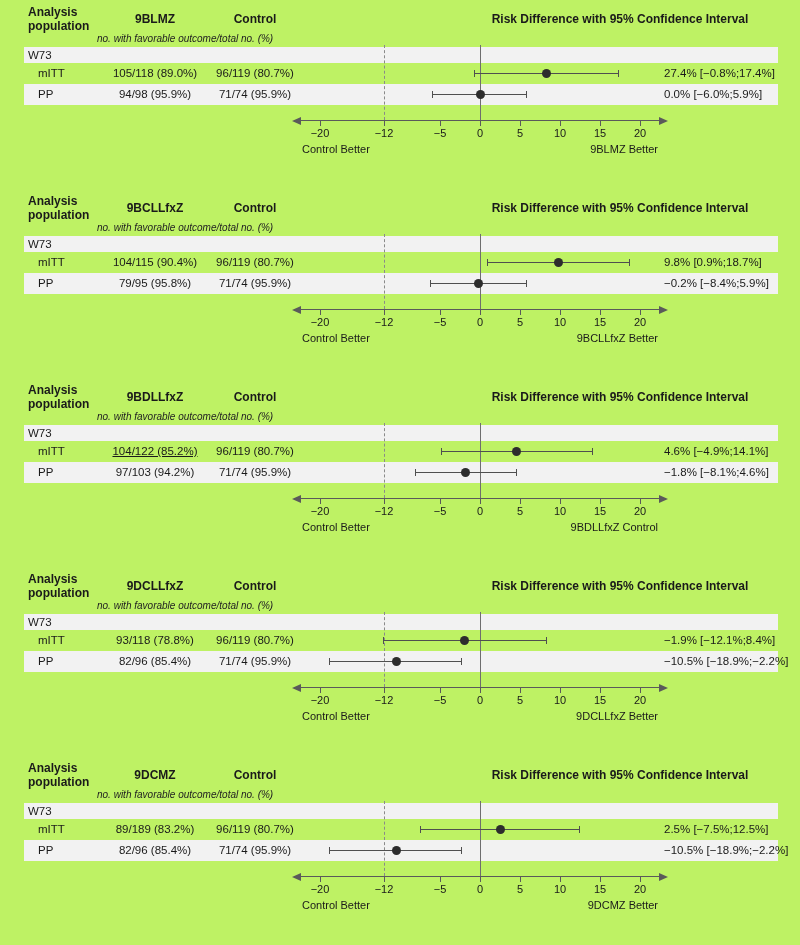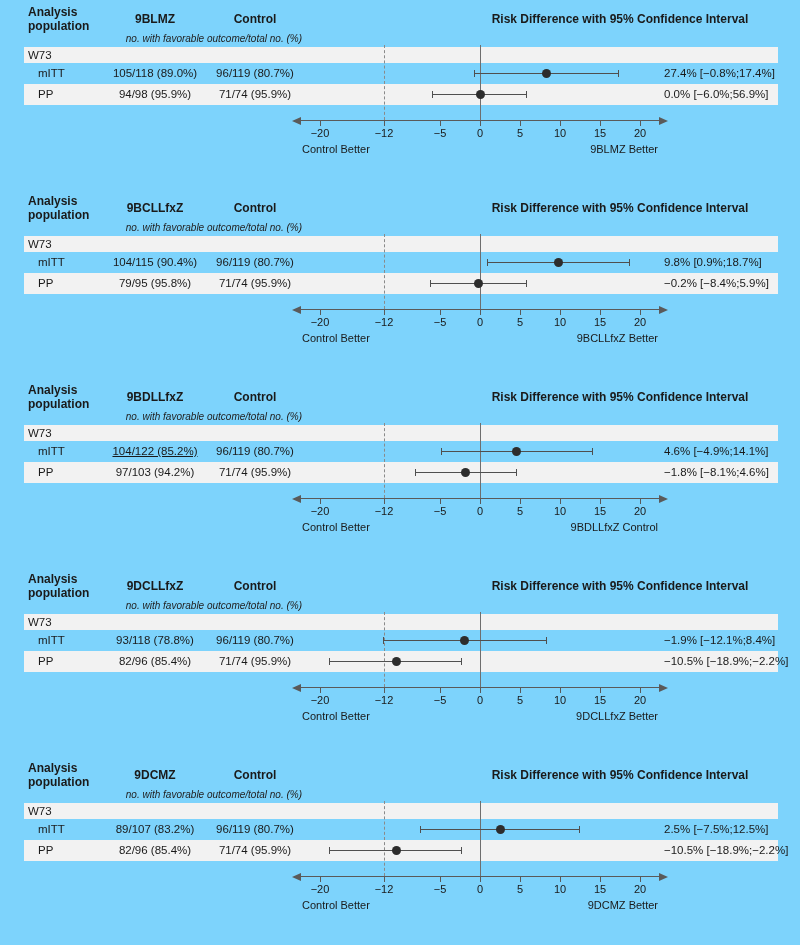--- a/index.html
+++ b/index.html
@@ -1,24 +1,24 @@
 <!DOCTYPE html>
 <html><head>
 <meta charset="utf-8">
 <style>
   html,body{margin:0;padding:0;background:#ffffff;}
   body{font-family:"Liberation Sans",sans-serif;color:#1a1a1a;}
-  #figure{position:relative;width:800px;height:945px;background:#7dd3fc;overflow:hidden;}
+  #figure{position:relative;width:800px;height:945px;background:#bef264;overflow:hidden;}
   .panel{position:absolute;left:0;width:800px;height:189px;}
   .panel *{position:absolute;box-sizing:border-box;}
   .hdr-pop{left:28px;top:5px;width:86px;font-weight:bold;font-size:12px;line-height:14px;}
   .hdr-arm{left:103px;top:12px;width:104px;text-align:center;font-weight:bold;font-size:12px;}
   .hdr-ctrl{left:203px;top:12px;width:104px;text-align:center;font-weight:bold;font-size:12px;}
   .hdr-title{left:468px;top:12px;width:304px;text-align:center;font-weight:bold;font-size:12px;}
-  .subhdr{left:88px;top:33px;width:214px;text-align:right;font-style:italic;font-size:10px;color:#222;}
+  .subhdr{left:97px;top:33px;width:214px;text-align:left;font-style:italic;font-size:10px;color:#222;}
   .stripe{left:24px;width:754px;background:#f2f2f2;}
   .week-label{left:28px;top:47px;height:16px;line-height:16px;font-weight:normal;font-size:11.5px;}
   .cell{font-size:11.5px;height:21px;line-height:21px;white-space:nowrap;}
   .pop{left:38px;width:62px;}
   .arm-counts{left:103px;width:104px;text-align:center;}
   .ctrl-counts{left:203px;width:104px;text-align:center;}
   .rd-label{left:664px;width:134px;}
   .vline-solid{width:0;border-left:1px solid #6e6e6e;}
   .vline-dashed{width:0;border-left:1px dashed #8a8a8a;}
   .ci-line{height:1px;background:#4f4f4f;}
@@ -46,21 +46,21 @@
       <div class="stripe" style="top: 47px; height: 16px;"></div>
       <div class="week-label">W73</div>
       <div class="cell pop" style="top: 63px;">mITT</div>
       <div class="cell arm-counts" style="top: 63px;">105/118 (89.0%)</div>
       <div class="cell ctrl-counts" style="top: 63px;">96/119 (80.7%)</div>
       <div class="cell rd-label" style="top: 63px;">27.4% [−0.8%;17.4%]</div>
       <div class="stripe" style="top: 84px; height: 21px;"></div>
       <div class="cell pop" style="top: 84px;">PP</div>
       <div class="cell arm-counts" style="top: 84px;">94/98 (95.9%)</div>
       <div class="cell ctrl-counts" style="top: 84px;">71/74 (95.9%)</div>
-      <div class="cell rd-label" style="top: 84px;">0.0% [−6.0%;56.9%]</div>
+      <div class="cell rd-label" style="top: 84px;">0.0% [−6.0%;5.9%]</div>
       <div class="vline-solid" style="left: 480px; top: 45px; height: 75px;"></div>
       <div class="vline-dashed" style="left: 384px; top: 45px; height: 75px;"></div>
       <div class="ci-line" style="left: 473.6px; width: 145.6px; top: 73px;"></div>
       <div class="ci-cap" style="left: 473.6px; top: 70px;"></div>
       <div class="ci-cap" style="left: 618.2px; top: 70px;"></div>
       <div class="dot" style="left: 541.9px; top: 69px;"></div>
       <div class="ci-line" style="left: 432px; width: 95.2px; top: 94px;"></div>
       <div class="ci-cap" style="left: 432px; top: 91px;"></div>
       <div class="ci-cap" style="left: 526.2px; top: 91px;"></div>
       <div class="dot" style="left: 475.5px; top: 90px;"></div>
@@ -235,21 +235,21 @@
     </section>
     <section class="panel" style="top: 756px;">
       <div class="hdr-pop">Analysis population</div>
       <div class="hdr-arm">9DCMZ</div>
       <div class="hdr-ctrl">Control</div>
       <div class="hdr-title">Risk Difference with 95% Confidence Interval</div>
       <div class="subhdr">no. with favorable outcome/total no. (%)</div>
       <div class="stripe" style="top: 47px; height: 16px;"></div>
       <div class="week-label">W73</div>
       <div class="cell pop" style="top: 63px;">mITT</div>
-      <div class="cell arm-counts" style="top: 63px;">89/107 (83.2%)</div>
+      <div class="cell arm-counts" style="top: 63px;">89/189 (83.2%)</div>
       <div class="cell ctrl-counts" style="top: 63px;">96/119 (80.7%)</div>
       <div class="cell rd-label" style="top: 63px;">2.5% [−7.5%;12.5%]</div>
       <div class="stripe" style="top: 84px; height: 21px;"></div>
       <div class="cell pop" style="top: 84px;">PP</div>
       <div class="cell arm-counts" style="top: 84px;">82/96 (85.4%)</div>
       <div class="cell ctrl-counts" style="top: 84px;">71/74 (95.9%)</div>
       <div class="cell rd-label" style="top: 84px;">−10.5% [−18.9%;−2.2%]</div>
       <div class="vline-solid" style="left: 480px; top: 45px; height: 75px;"></div>
       <div class="vline-dashed" style="left: 384px; top: 45px; height: 75px;"></div>
       <div class="ci-line" style="left: 420px; width: 160px; top: 73px;"></div>

